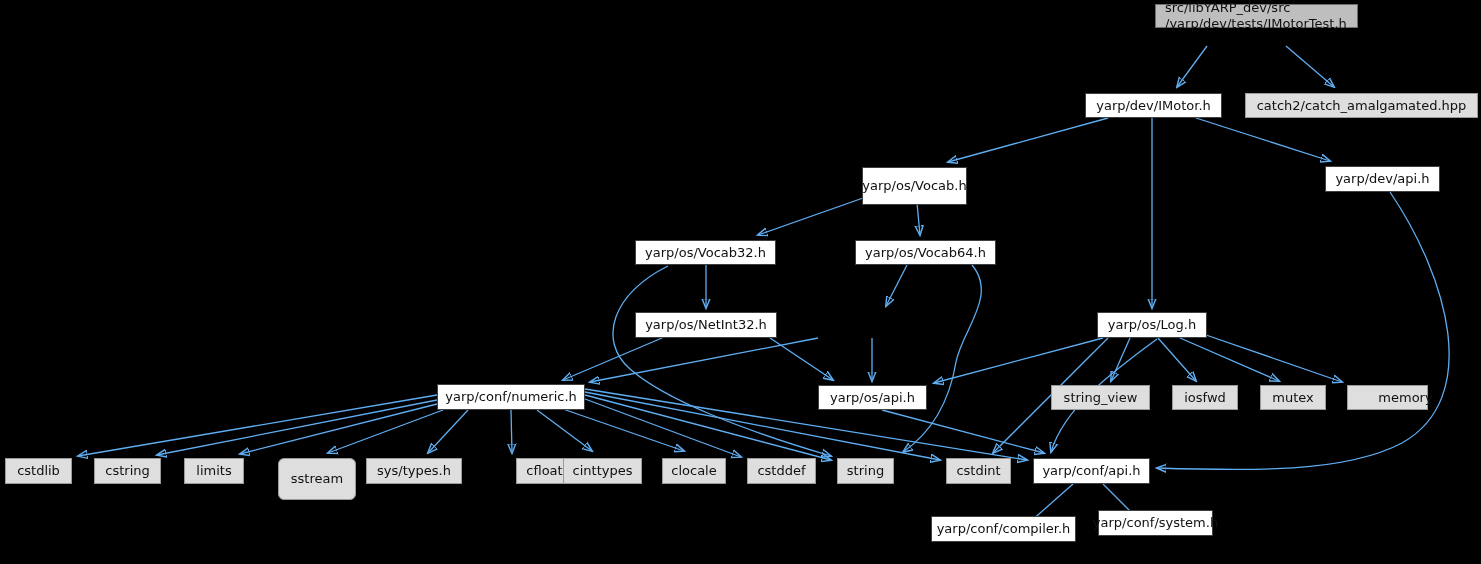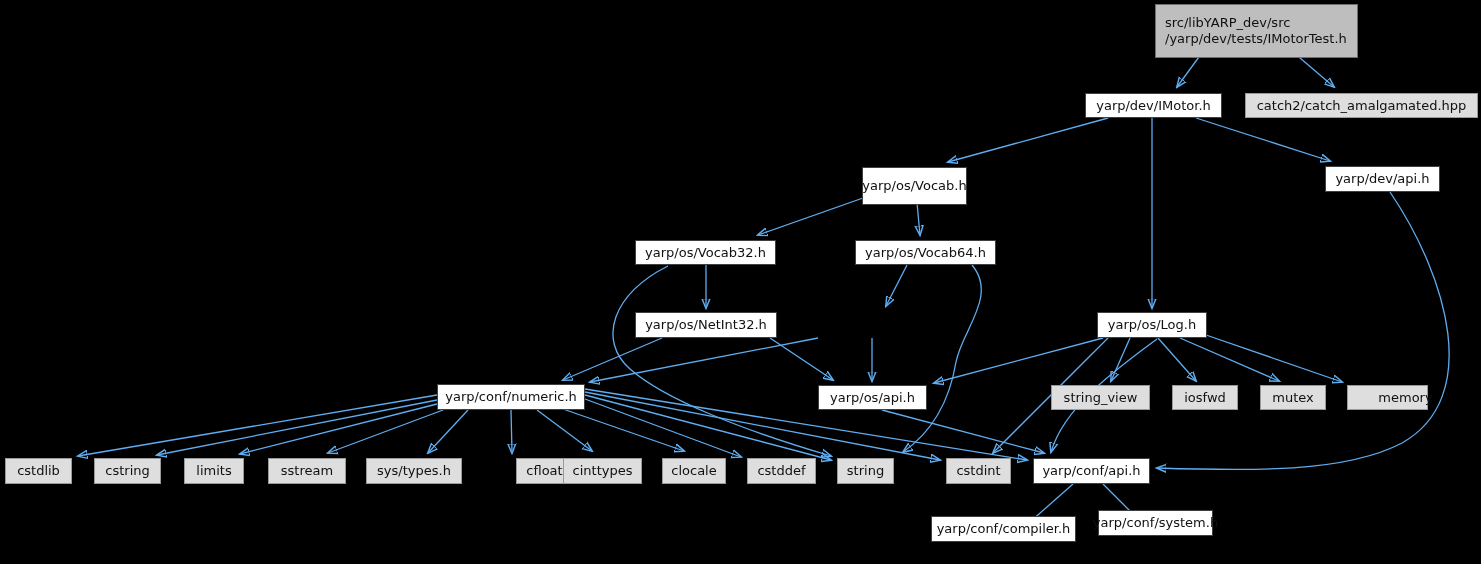--- a/index.html
+++ b/index.html
@@ -58,40 +58,40 @@
     <path marker-end="url(#arr)" d="M585,399 L741,457"></path>
     <path marker-end="url(#arr)" d="M585,395 L831,460"></path>
     <path marker-end="url(#arr)" d="M585,392 L940,460"></path>
     <path marker-end="url(#arr)" d="M585,389 L1027,460"></path>
     <path marker-end="url(#arr)" d="M882,410 L1044,453"></path>
     <path marker-end="url(#arr)" d="M1390,192 C1448,278 1482,398 1402,443 C1345,473 1250,471 1157,468"></path>
     <path marker-end="url(#arr)" d="M1073,484 L1022,529"></path>
     <path marker-end="url(#arr)" d="M1103,484 L1148,529"></path>
   </svg>
 
-  <div class="node n-root" style="left:1155px;top:4px;width:203px;height:54px;">src/libYARP_dev/src
+  <div class="node n-root" style="left:1155px;top:4px;width:203px;height:24px;">src/libYARP_dev/src
 /yarp/dev/tests/IMotorTest.h</div>
   <div class="node n-white" style="left:1085px;top:93px;width:137px;height:25px;">yarp/dev/IMotor.h</div>
   <div class="node n-gray" style="left:1245px;top:93px;width:233px;height:25px;text-align:center;">catch2/catch_amalgamated.hpp</div>
   <div class="node n-white" style="left:862px;top:167px;width:105px;height:38px;">yarp/os/Vocab.h</div>
   <div class="node n-white" style="left:1325px;top:166px;width:115px;height:26px;">yarp/dev/api.h</div>
   <div class="node n-white" style="left:635px;top:240px;width:141px;height:25px;">yarp/os/Vocab32.h</div>
   <div class="node n-white" style="left:855px;top:240px;width:141px;height:25px;">yarp/os/Vocab64.h</div>
   <div class="node n-white" style="left:635px;top:312px;width:142px;height:26px;">yarp/os/NetInt32.h</div>
   <div class="node n-white" style="left:1097px;top:312px;width:110px;height:26px;">yarp/os/Log.h</div>
   <div class="node n-white" style="left:437px;top:384px;width:148px;height:26px;">yarp/conf/numeric.h</div>
   <div class="node n-white" style="left:818px;top:385px;width:109px;height:25px;">yarp/os/api.h</div>
   <div class="node n-gray" style="left:1051px;top:385px;width:99px;height:25px;">string_view</div>
   <div class="node n-gray" style="left:1172px;top:385px;width:66px;height:25px;">iosfwd</div>
   <div class="node n-gray" style="left:1260px;top:385px;width:66px;height:25px;">mutex</div>
   <div class="node n-gray" style="left:1347px;top:385px;width:81px;height:25px;padding-left:36px;">memory</div>
   <div class="node n-gray" style="left:5px;top:458px;width:67px;height:26px;">cstdlib</div>
   <div class="node n-gray" style="left:94px;top:458px;width:67px;height:26px;">cstring</div>
   <div class="node n-gray" style="left:184px;top:458px;width:60px;height:26px;">limits</div>
-  <div class="node n-gray" style="left:268px;top:458px;width:78px;height:26px;">sstream</div>
+  <div class="node n-gray" style="left:278px;top:458px;width:78px;height:42px;border-radius:6px;">sstream</div>
   <div class="node n-gray" style="left:366px;top:458px;width:96px;height:26px;">sys/types.h</div>
   <div class="node n-gray" style="left:484px;top:458px;width:57px;height:26px;margin-left:32px;">cfloat</div>
   <div class="node n-gray" style="left:563px;top:458px;width:79px;height:26px;">cinttypes</div>
   <div class="node n-gray" style="left:662px;top:458px;width:64px;height:26px;">clocale</div>
   <div class="node n-gray" style="left:747px;top:458px;width:69px;height:26px;">cstddef</div>
   <div class="node n-gray" style="left:837px;top:458px;width:57px;height:26px;">string</div>
   <div class="node n-gray" style="left:946px;top:458px;width:65px;height:26px;">cstdint</div>
   <div class="node n-white" style="left:1033px;top:458px;width:117px;height:26px;">yarp/conf/api.h</div>
   <div class="node n-white" style="left:931px;top:516px;width:145px;height:26px;">yarp/conf/compiler.h</div>
   <div class="node n-white" style="left:1098px;top:510px;width:115px;height:26px;">yarp/conf/system.h</div>

